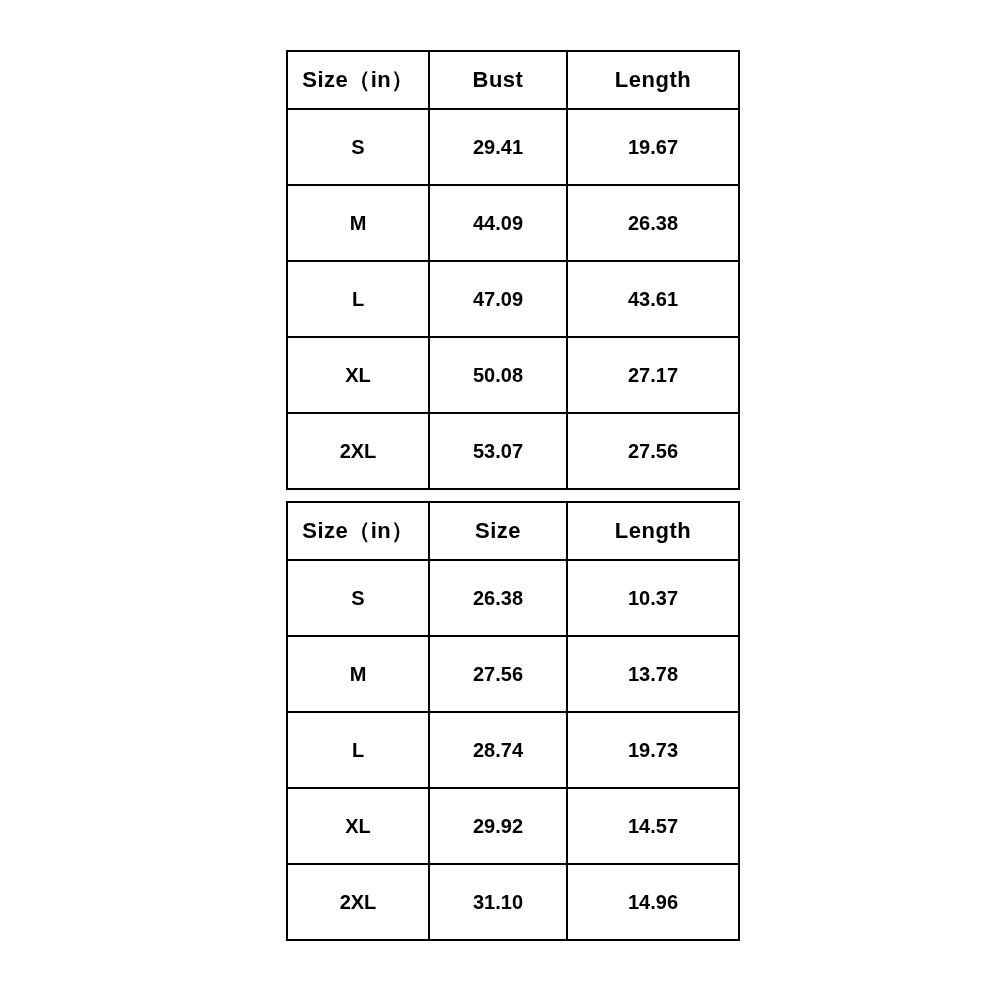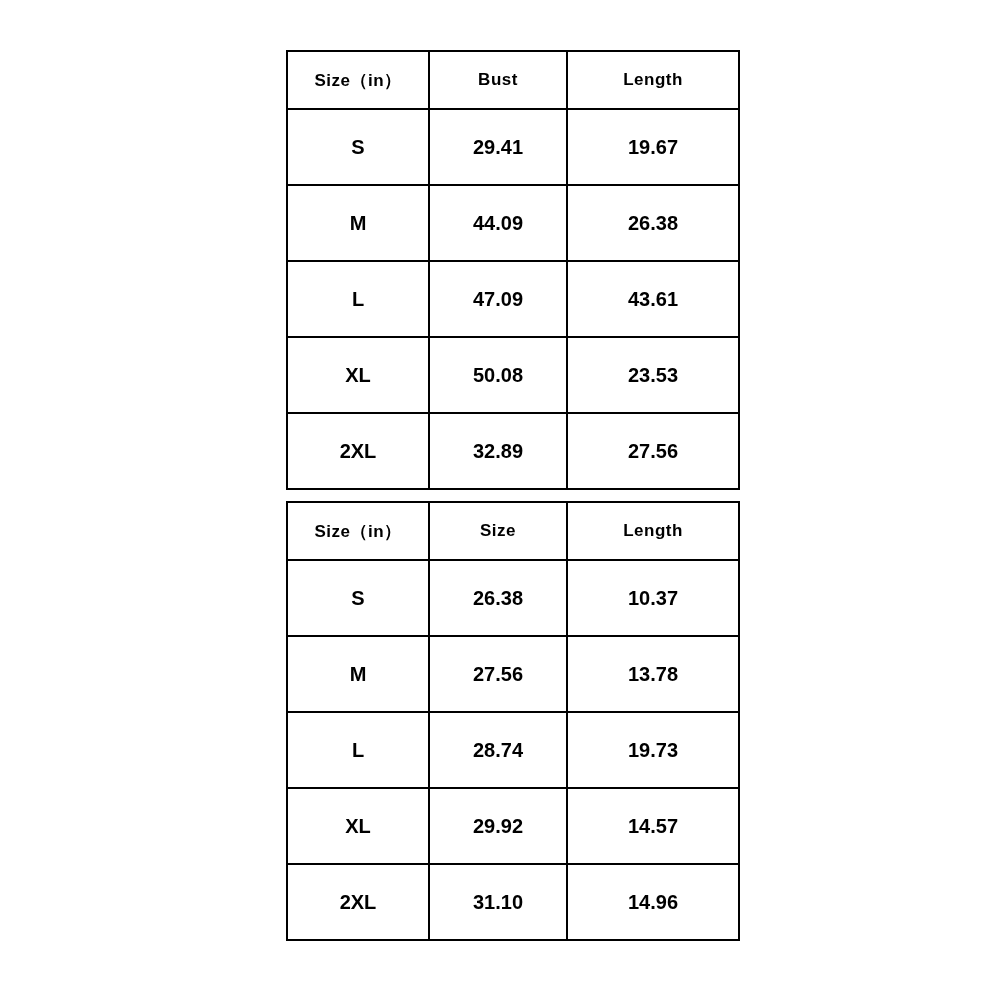--- a/index.html
+++ b/index.html
@@ -42,21 +42,21 @@
   .size-table th {
     border: 2px solid #000000;
     text-align: center;
     vertical-align: middle;
     font-weight: bold;
     color: #000000;
     padding: 0;
   }
   .size-table th {
     height: 56px;
-    font-size: 17px;
+    font-size: 22px;
     letter-spacing: 0.5px;
   }
   .size-table td {
     height: 74px;
     font-size: 20px;
   }
   .col-size { width: 140px; }
   .col-b { width: 136px; margin-top: 48px; }
   .col-c { width: 170px; }
 </style>
@@ -85,25 +85,25 @@
         <td>26.38</td>
       </tr>
       <tr>
         <td>L</td>
         <td>47.09</td>
         <td>43.61</td>
       </tr>
       <tr>
         <td>XL</td>
         <td>50.08</td>
-        <td>23.53</td>
+        <td>27.17</td>
       </tr>
       <tr>
         <td>2XL</td>
-        <td>32.89</td>
+        <td>53.07</td>
         <td>27.56</td>
       </tr>
     </tbody>
   </table>
 
   <table class="size-table" id="table-bottom">
     <thead>
       <tr>
         <th class="col-size">Size（in）</th>
         <th class="col-b">Size</th>

